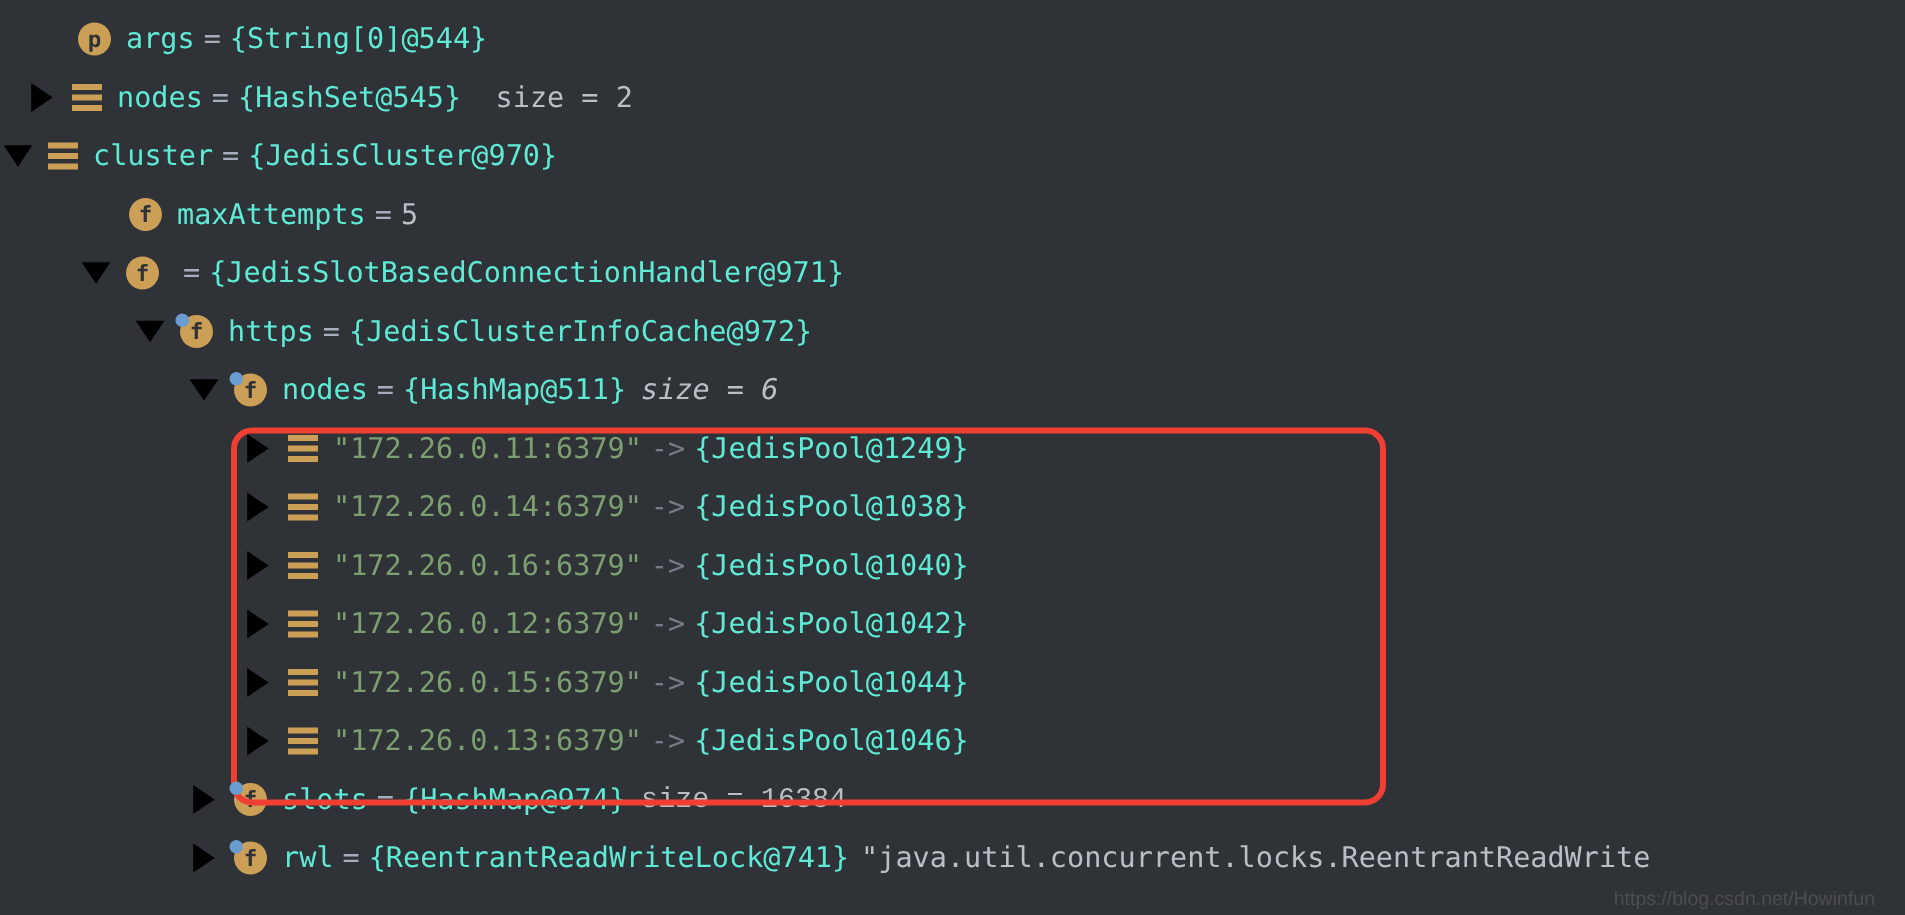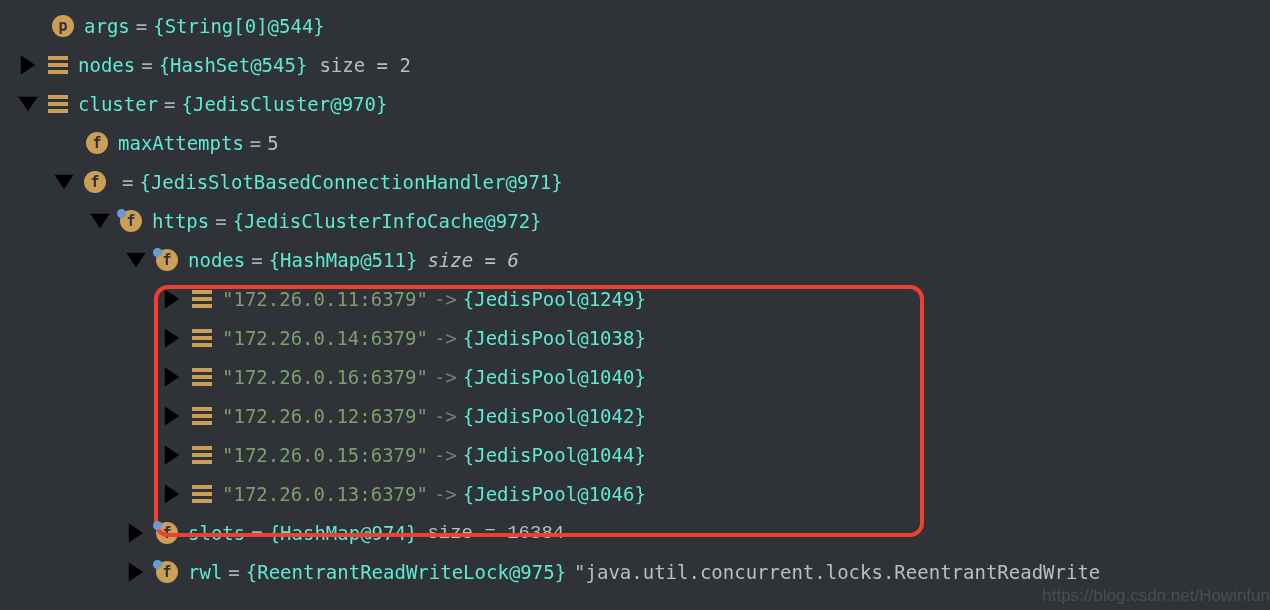--- a/index.html
+++ b/index.html
@@ -69,24 +69,24 @@
     border: 4px solid #ef3f32;
     border-radius: 14px;
     left: 154px;
     top: 285px;
     width: 770px;
     height: 252px;
     pointer-events: none;
   }
   .watermark {
     position: absolute;
-    right: 0;
+    right: 20px;
     bottom: 4px;
     color: rgba(200,200,200,0.18);
-    font-size: 17px;
+    font-size: 13px;
     font-family: sans-serif;
   }
   .arrow-slot { width:24px; display:inline-flex; justify-content:center; align-items:center; margin-right:6px; flex-shrink:0;}
 </style>
 </head>
 <body>
 
 <div class="row" style="padding-left:50px;">
   <span class="badge-wrap">
       <span class="badge badge-p">p</span>
@@ -103,24 +103,24 @@
       </svg>
     </span>
   <span class="bars-icon">
       <span></span>
       <span></span>
       <span></span>
     </span>
   <span class="name">nodes</span>
   <span class="eq">=</span>
   <span class="valgrey">{HashSet@545}</span>
-  <span class="valwhite" style="margin-left:12px;">size = 2</span>
-</div>
-
-<div class="row" style="padding-left:16px;">
+  <span class="valwhite" style="margin-left:23px;">size = 2</span>
+</div>
+
+<div class="row" style="">
   <span class="arrow-slot">
       <svg viewBox="0 0 10 10">
         <path d="M1 2 L9 2 L5 8 Z"></path>
       </svg>
     </span>
   <span class="bars-icon">
       <span></span>
       <span></span>
       <span></span>
     </span>
@@ -292,18 +292,18 @@
   <span class="arrow-slot">
       <svg viewBox="0 0 10 10">
         <path d="M2 1 L8 5 L2 9 Z"></path>
       </svg>
     </span>
   <span class="badge-wrap has-dot">
       <span class="badge badge-f">f</span>
     </span>
   <span class="name">rwl</span>
   <span class="eq">=</span>
-  <span class="valgrey">{ReentrantReadWriteLock@975}</span>
+  <span class="valgrey">{ReentrantReadWriteLock@741}</span>
   <span class="valwhite" style="margin-left:8px;">"java.util.concurrent.locks.ReentrantReadWrite</span>
 </div>
 
 <div class="highlight-box"></div>
 <div class="watermark">https://blog.csdn.net/Howinfun</div>
 
 </body></html>

